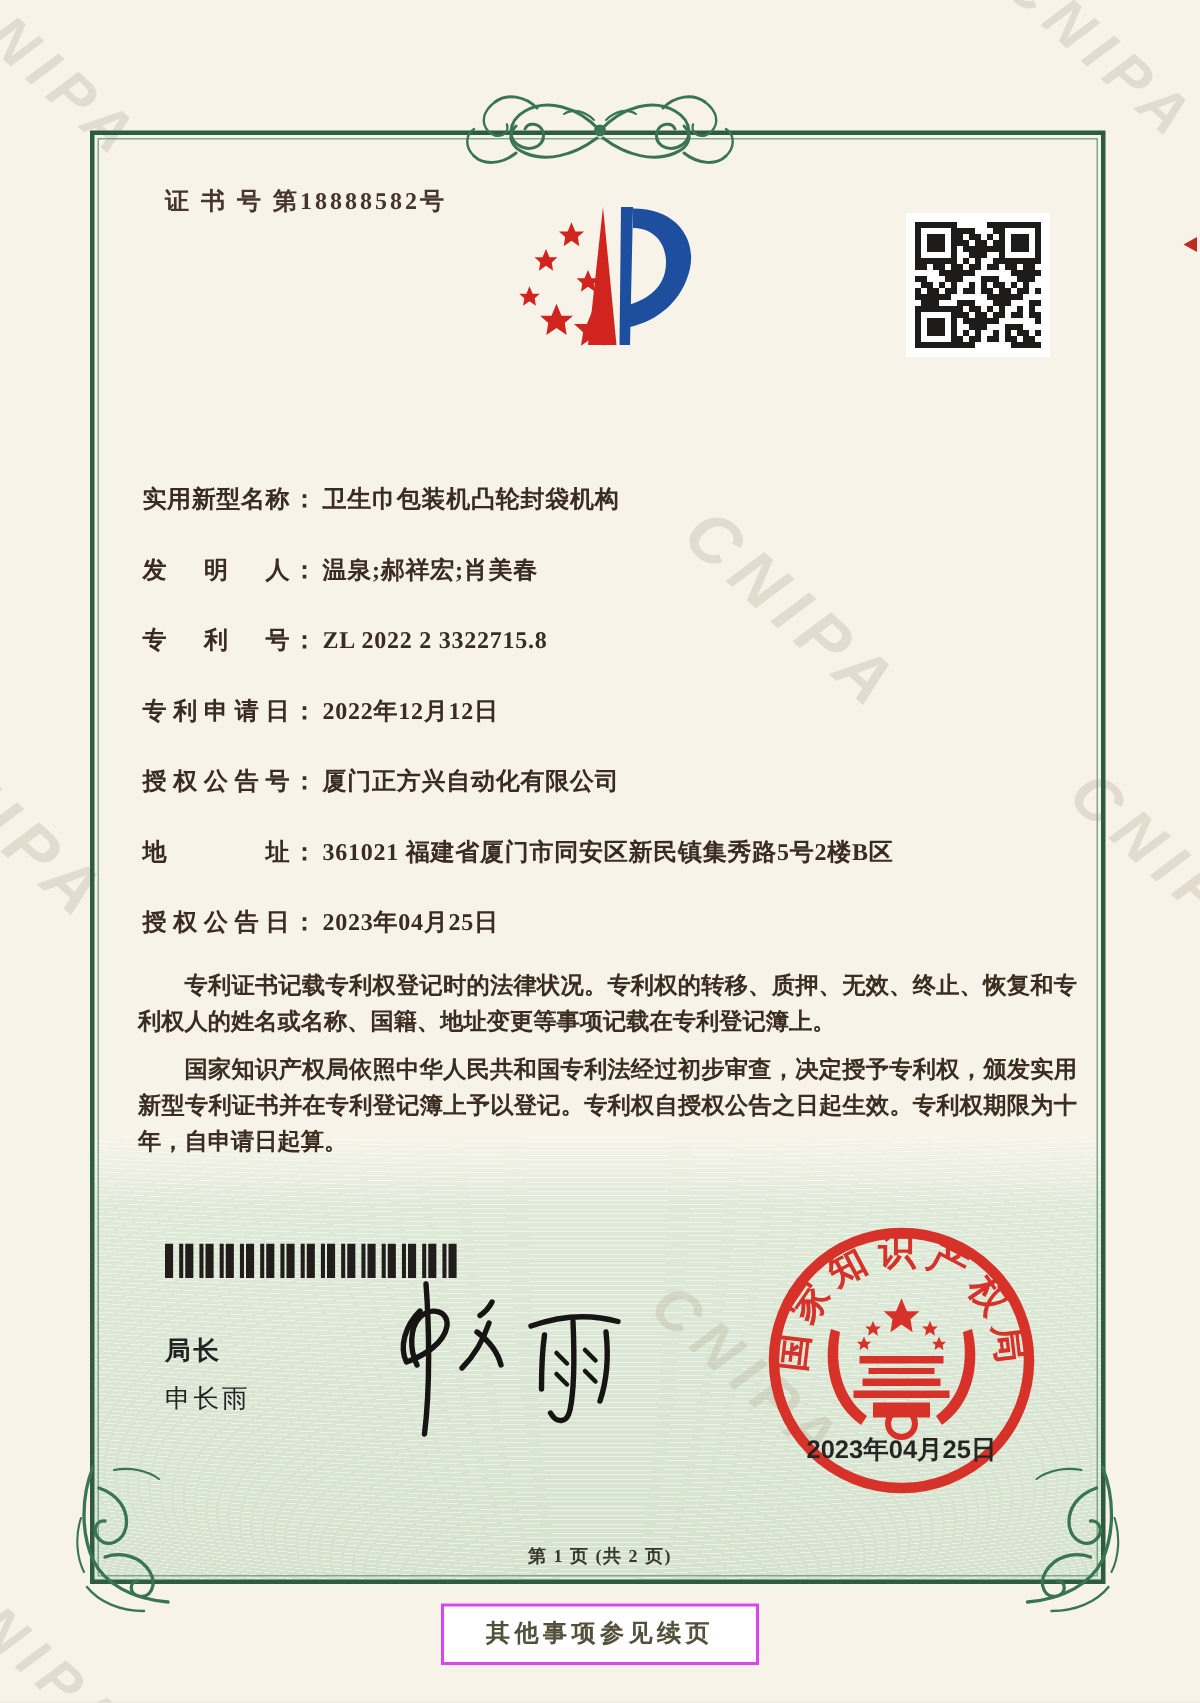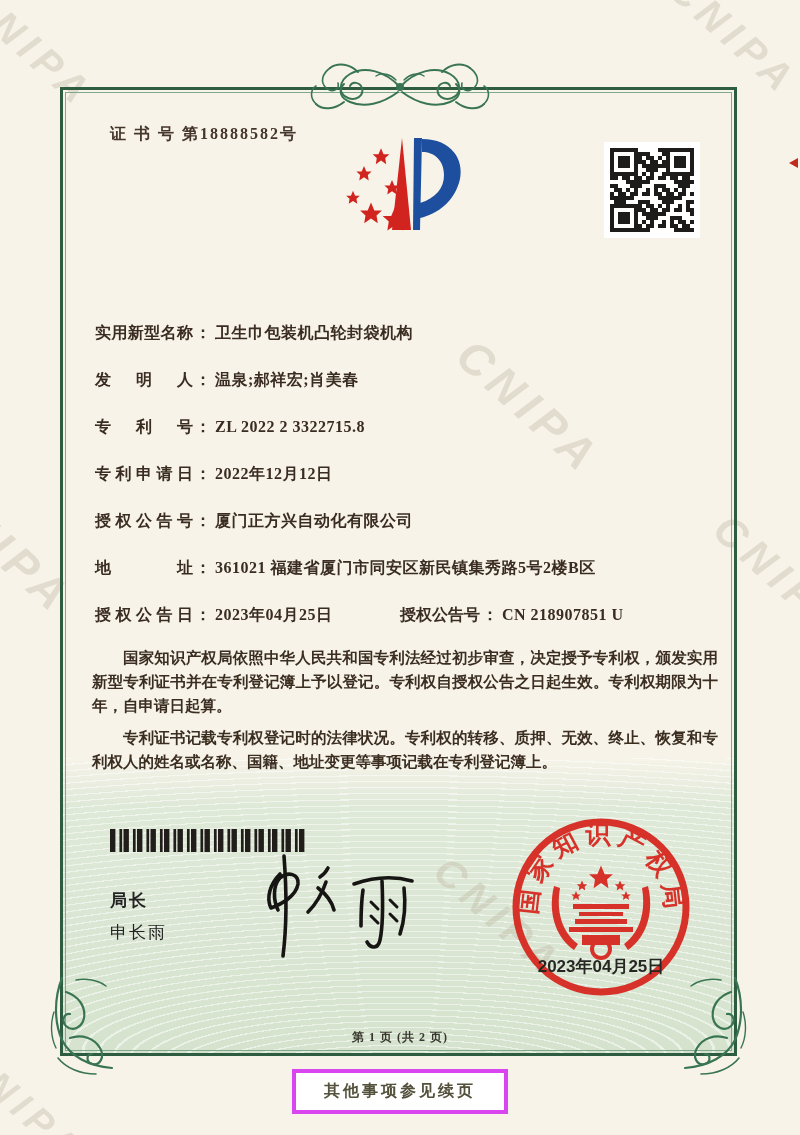--- a/index.html
+++ b/index.html
@@ -37,21 +37,21 @@
   .barcode{position:absolute;left:110px;top:829px;}
   .sig-title{position:absolute;left:110px;top:889px;font-family:"Liberation Sans","DejaVu Sans",sans-serif;
              font-size:17px;font-weight:bold;color:#232323;letter-spacing:2px;}
   .sig-name{position:absolute;left:110px;top:921px;font-family:"Liberation Sans","DejaVu Sans",sans-serif;
             font-size:17px;font-weight:normal;color:#232323;letter-spacing:2px;}
   .signature{position:absolute;left:222px;top:852px;}
   .seal{position:absolute;left:510px;top:816px;mix-blend-mode:multiply;opacity:0.95;}
   .pagenum{position:absolute;left:0;top:1029px;width:800px;text-align:center;font-size:12px;
            font-weight:bold;color:#37372e;letter-spacing:1px;}
   .footnote{position:absolute;left:50%;top:1069px;transform:translateX(-50%);background:#ffffff;
-            border:4px solid #d946ef;padding:8px 28px;font-size:16px;font-weight:600;
+            border:2px solid #d946ef;padding:8px 28px;font-size:16px;font-weight:600;
             color:#53503c;letter-spacing:3px;white-space:nowrap;}
   .regmark{position:absolute;right:2px;top:158px;width:0;height:0;z-index:6;
            border-top:5px solid transparent;border-bottom:5px solid transparent;border-right:9px solid #c22a1e;}
 </style>
 </head>
 <body>
 
 <div class="page">
 
   <span class="wm" style="left:-14px;top:-22px;font-size:40px;">CNIPA</span>
@@ -406,28 +406,25 @@
     <div class="row" style="top:511px;">
       <span class="flabel">授权公告号</span><span class="colon">：</span><span class="fvalue">厦门正方兴自动化有限公司</span>
     </div>
     <div class="row" style="top:558px;">
       <span class="flabel">地址</span><span class="colon">：</span><span class="fvalue">361021 福建省厦门市同安区新民镇集秀路5号2楼B区</span>
     </div>
     <div class="row row2col" style="top:605px;">
       <span>
         <span class="flabel">授权公告日</span><span class="colon">：</span><span class="fvalue">2023年04月25日</span>
       </span>
-      <span class="col-right">
-        <span>授权公告号</span><span class="colon">：</span><span class="fvalue">CN 218907851 U</span>
-      </span>
     </div>
 
     <div class="paras">
+      <p>专利证书记载专利权登记时的法律状况。专利权的转移、质押、无效、终止、恢复和专利权人的姓名或名称、国籍、地址变更等事项记载在专利登记簿上。</p>
       <p>国家知识产权局依照中华人民共和国专利法经过初步审查，决定授予专利权，颁发实用新型专利证书并在专利登记簿上予以登记。专利权自授权公告之日起生效。专利权期限为十年，自申请日起算。</p>
-      <p>专利证书记载专利权登记时的法律状况。专利权的转移、质押、无效、终止、恢复和专利权人的姓名或名称、国籍、地址变更等事项记载在专利登记簿上。</p>
     </div>
 
     <svg id="barcode" class="barcode" width="202" height="23" viewBox="0 0 202 23">
         <rect x="0" y="0" width="5.4" height="23" fill="#201d1a"></rect>
         <rect x="9.450000000000001" y="0" width="2.7" height="23" fill="#201d1a"></rect>
         <rect x="13.500000000000002" y="0" width="5.4" height="23" fill="#201d1a"></rect>
         <rect x="22.950000000000003" y="0" width="2.7" height="23" fill="#201d1a"></rect>
         <rect x="27.000000000000004" y="0" width="5.4" height="23" fill="#201d1a"></rect>
         <rect x="36.45" y="0" width="2.7" height="23" fill="#201d1a"></rect>
         <rect x="40.50000000000001" y="0" width="5.4" height="23" fill="#201d1a"></rect>

